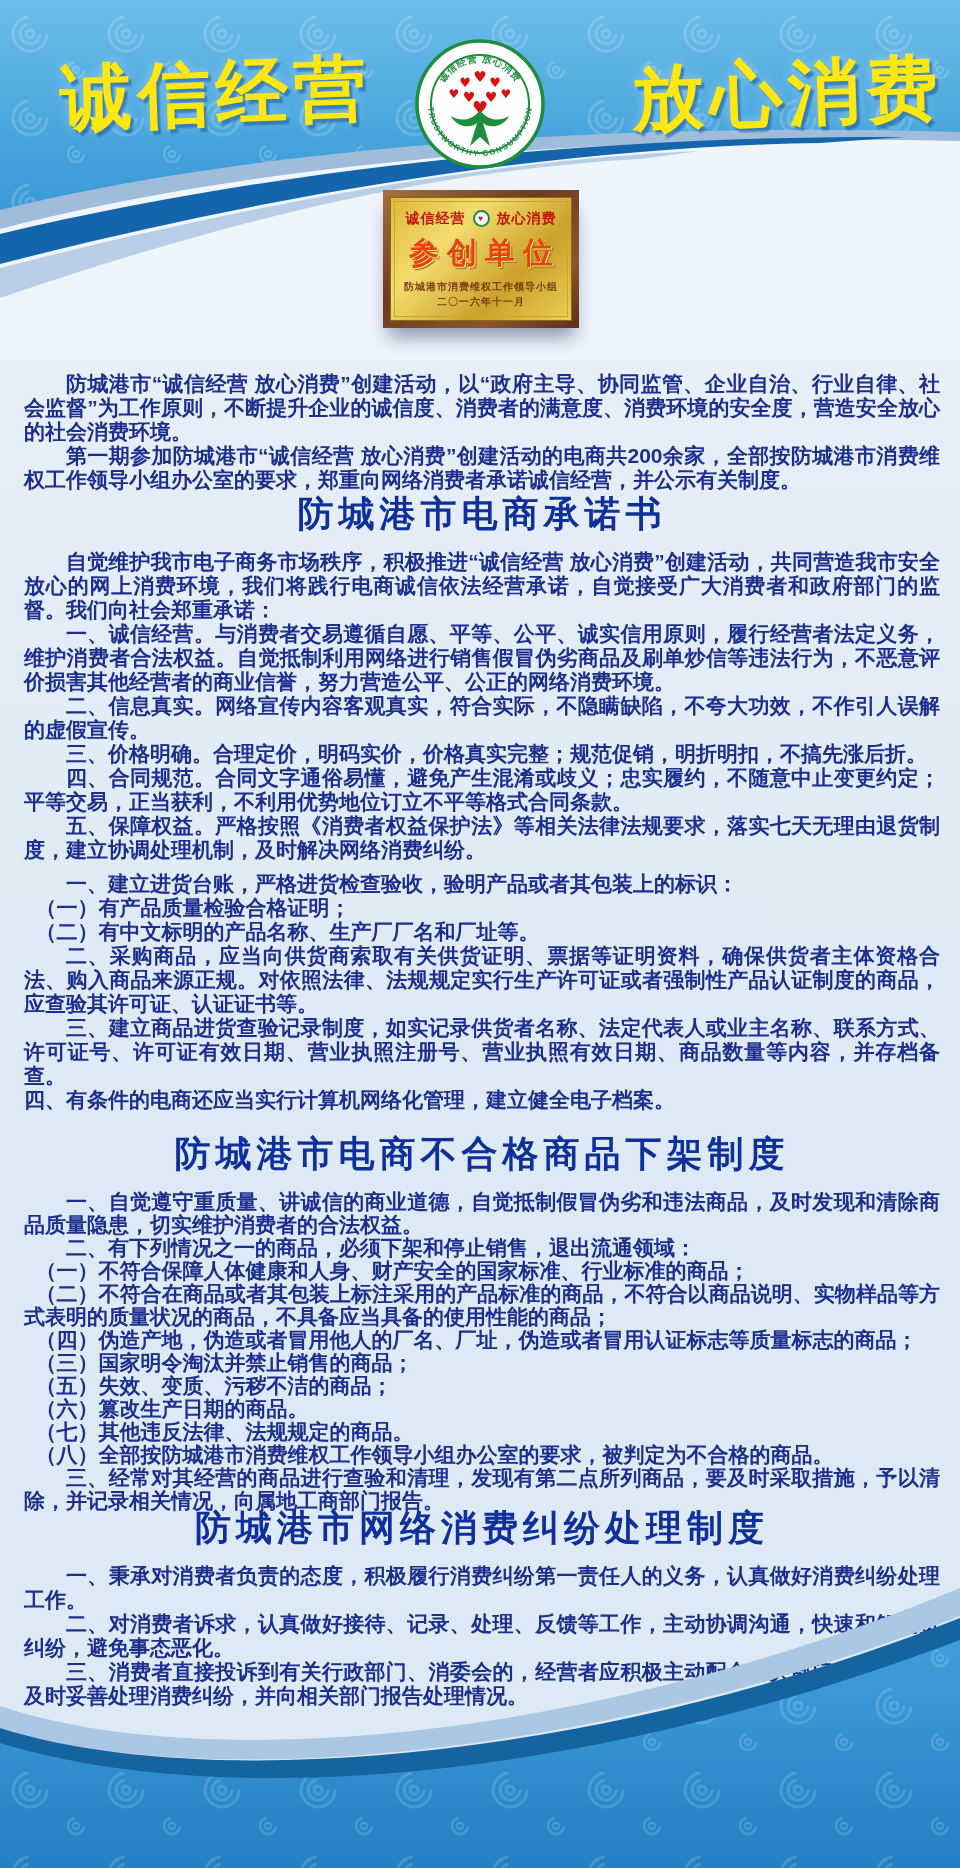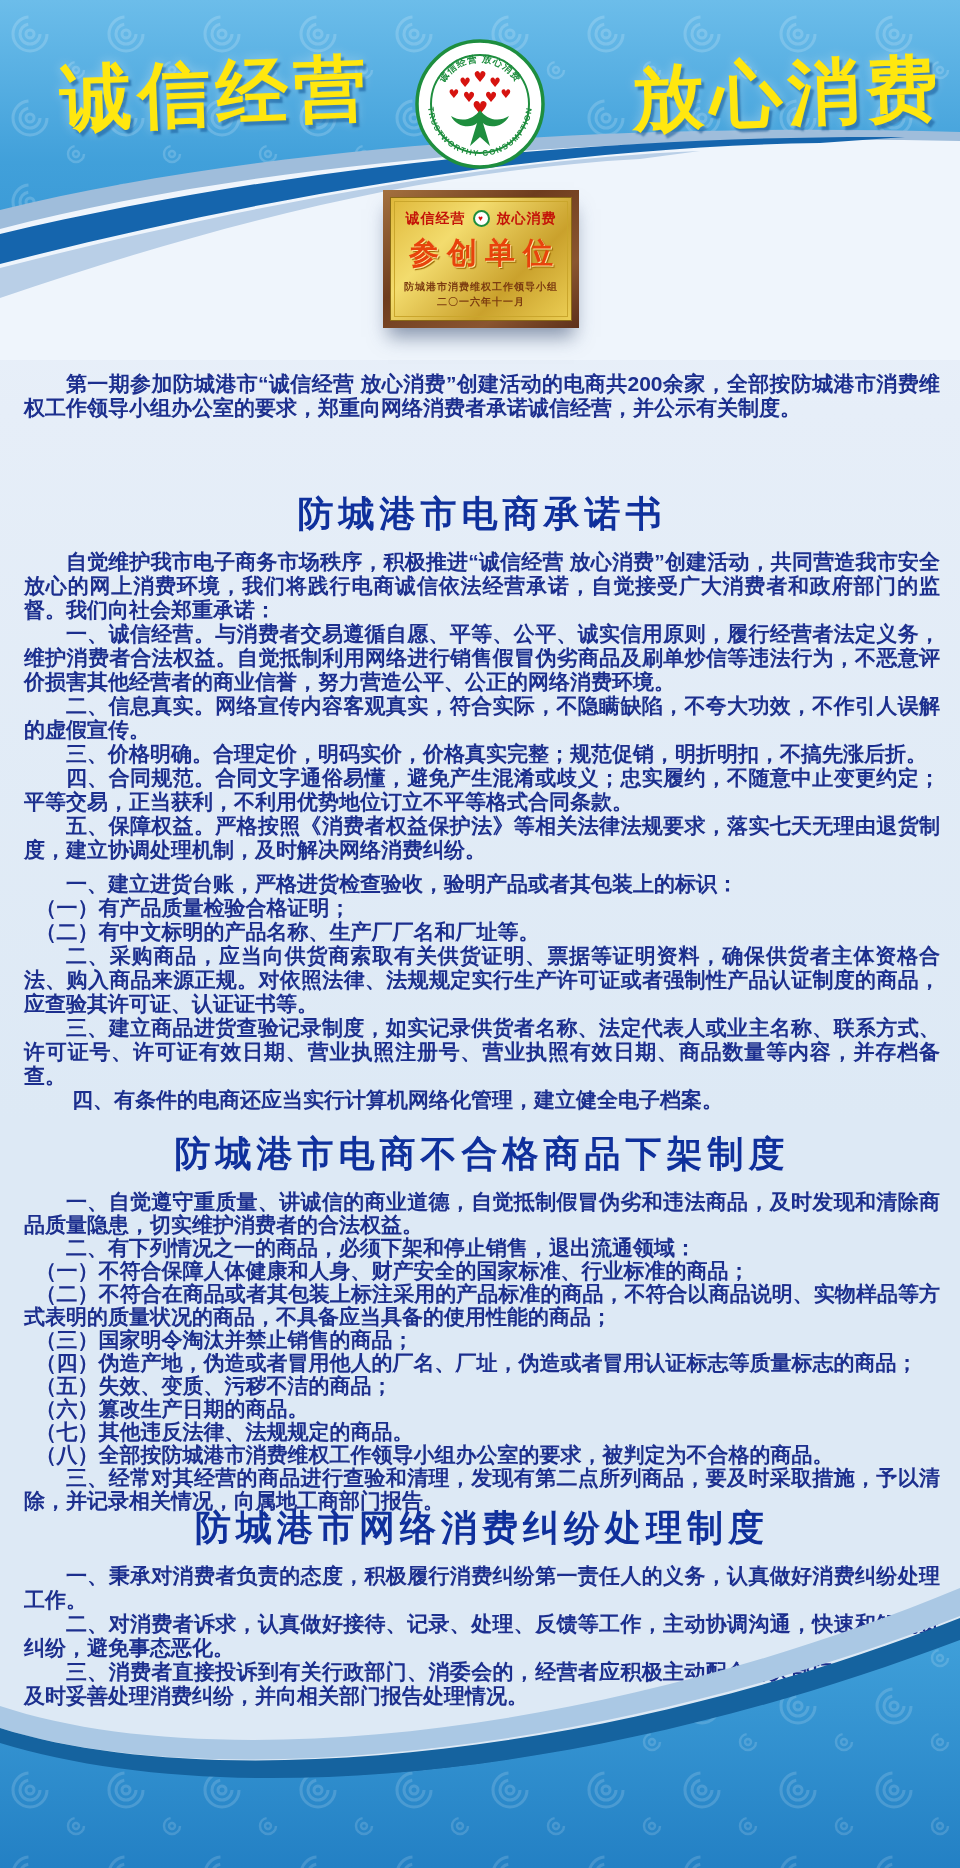--- a/index.html
+++ b/index.html
@@ -42,21 +42,21 @@
   .sec{position:absolute;left:24px;width:916px;}
   .sec-title{
     margin:0 0 14px;text-align:center;font-size:36px;line-height:44px;
     font-weight:bold;color:#0f309c;letter-spacing:5px;
   }
   .para{
     margin:0;font-size:21px;line-height:24px;font-weight:bold;color:#1c2f8e;
     text-align:justify;text-indent:2em;
   }
   .para.sub{text-indent:.55em;}
-  .para.flush{text-indent:0;margin-left:48px;}
+  .para.flush{text-indent:0;}
   .sec.tight .para{line-height:23px;}
 </style>
 </head>
 <body>
 
 <div class="poster">
 
   <svg class="header-svg" width="960" height="360" viewBox="0 0 960 360">
     <defs>
       <linearGradient id="hdrGrad" x1="0" y1="0" x2="0" y2="1">
@@ -124,20 +124,21 @@
           </span>
         <span>放心消费</span>
       </div>
       <div class="plaque-title">参创单位</div>
       <div class="plaque-issuer">防城港市消费维权工作领导小组</div>
       <div class="plaque-date">二〇一六年十一月</div>
     </div>
   </div>
 
   <div class="intro">
+    <p class="para">防城港市“诚信经营 放心消费”创建活动，以“政府主导、协同监管、企业自治、行业自律、社会监督”为工作原则，不断提升企业的诚信度、消费者的满意度、消费环境的安全度，营造安全放心的社会消费环境。</p>
     <p class="para">第一期参加防城港市“诚信经营 放心消费”创建活动的电商共200余家，全部按防城港市消费维权工作领导小组办公室的要求，郑重向网络消费者承诺诚信经营，并公示有关制度。</p>
   </div>
 
   <section class="sec" style="top:492px">
     <h2 class="sec-title">防城港市电商承诺书</h2>
     <p class="para">自觉维护我市电子商务市场秩序，积极推进“诚信经营 放心消费”创建活动，共同营造我市安全放心的网上消费环境，我们将践行电商诚信依法经营承诺，自觉接受广大消费者和政府部门的监督。我们向社会郑重承诺：</p>
     <p class="para">一、诚信经营。与消费者交易遵循自愿、平等、公平、诚实信用原则，履行经营者法定义务，维护消费者合法权益。自觉抵制利用网络进行销售假冒伪劣商品及刷单炒信等违法行为，不恶意评价损害其他经营者的商业信誉，努力营造公平、公正的网络消费环境。</p>
     <p class="para">二、信息真实。网络宣传内容客观真实，符合实际，不隐瞒缺陷，不夸大功效，不作引人误解的虚假宣传。</p>
     <p class="para">三、价格明确。合理定价，明码实价，价格真实完整；规范促销，明折明扣，不搞先涨后折。</p>
     <p class="para">四、合同规范。合同文字通俗易懂，避免产生混淆或歧义；忠实履约，不随意中止变更约定；平等交易，正当获利，不利用优势地位订立不平等格式合同条款。</p>
@@ -152,22 +153,22 @@
     <p class="para">三、建立商品进货查验记录制度，如实记录供货者名称、法定代表人或业主名称、联系方式、许可证号、许可证有效日期、营业执照注册号、营业执照有效日期、商品数量等内容，并存档备查。</p>
     <p class="para flush">四、有条件的电商还应当实行计算机网络化管理，建立健全电子档案。</p>
   </section>
 
   <section class="sec tight" style="top:1132px">
     <h2 class="sec-title">防城港市电商不合格商品下架制度</h2>
     <p class="para">一、自觉遵守重质量、讲诚信的商业道德，自觉抵制假冒伪劣和违法商品，及时发现和清除商品质量隐患，切实维护消费者的合法权益。</p>
     <p class="para">二、有下列情况之一的商品，必须下架和停止销售，退出流通领域：</p>
     <p class="para sub">（一）不符合保障人体健康和人身、财产安全的国家标准、行业标准的商品；</p>
     <p class="para sub">（二）不符合在商品或者其包装上标注采用的产品标准的商品，不符合以商品说明、实物样品等方式表明的质量状况的商品，不具备应当具备的使用性能的商品；</p>
+    <p class="para sub">（四）伪造产地，伪造或者冒用他人的厂名、厂址，伪造或者冒用认证标志等质量标志的商品；</p>
     <p class="para sub">（三）国家明令淘汰并禁止销售的商品；</p>
-    <p class="para sub">（四）伪造产地，伪造或者冒用他人的厂名、厂址，伪造或者冒用认证标志等质量标志的商品；</p>
     <p class="para sub">（五）失效、变质、污秽不洁的商品；</p>
     <p class="para sub">（六）篡改生产日期的商品。</p>
     <p class="para sub">（七）其他违反法律、法规规定的商品。</p>
     <p class="para sub">（八）全部按防城港市消费维权工作领导小组办公室的要求，被判定为不合格的商品。</p>
     <p class="para">三、经常对其经营的商品进行查验和清理，发现有第二点所列商品，要及时采取措施，予以清除，并记录相关情况，向属地工商部门报告。</p>
   </section>
 
   <section class="sec" style="top:1506px">
     <h2 class="sec-title">防城港市网络消费纠纷处理制度</h2>
     <p class="para">一、秉承对消费者负责的态度，积极履行消费纠纷第一责任人的义务，认真做好消费纠纷处理工作。</p>

